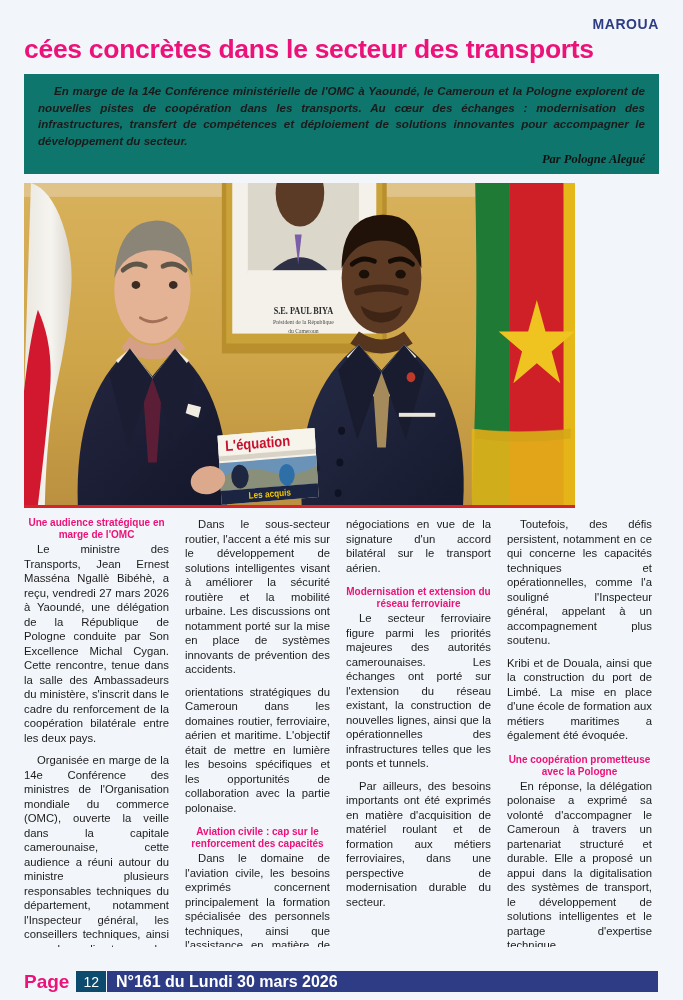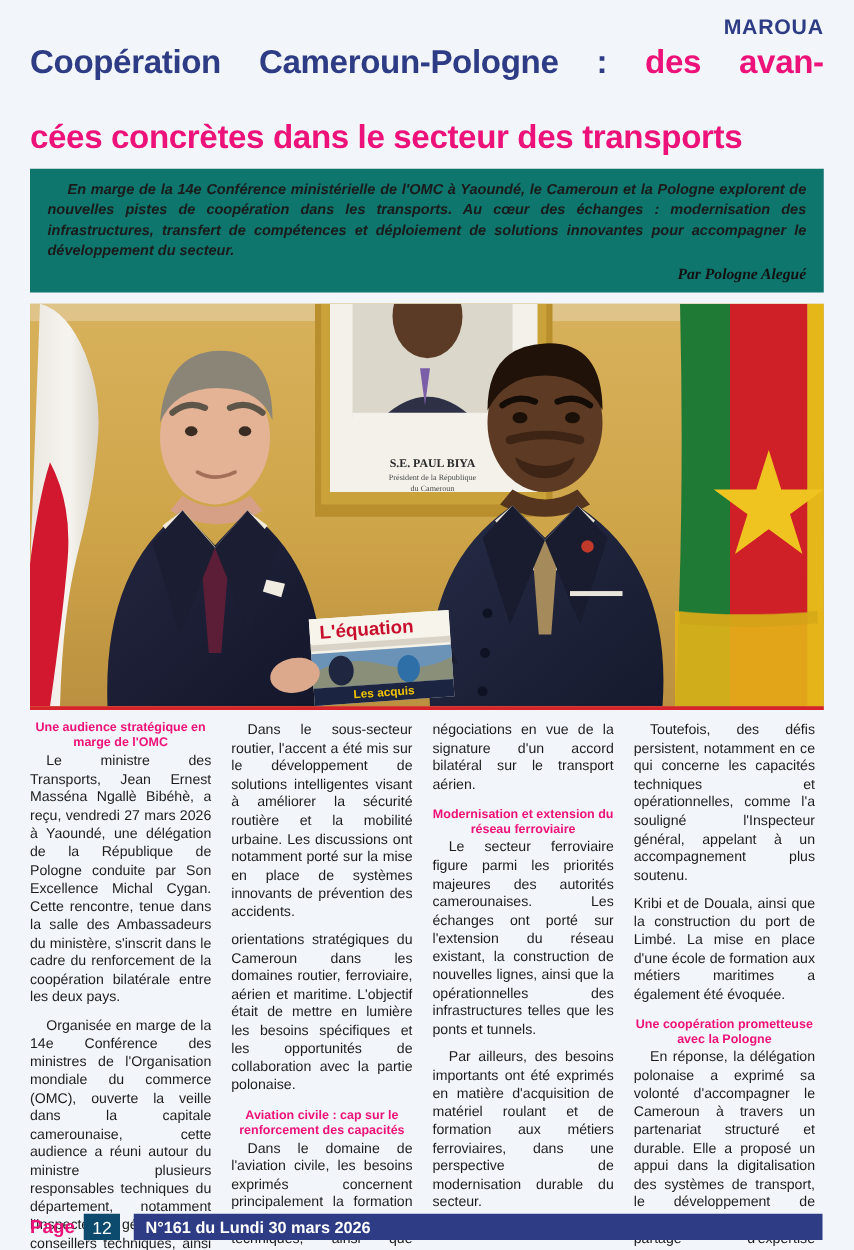--- a/index.html
+++ b/index.html
@@ -22,21 +22,21 @@
 
   
   .kicker-row {
     height: 34px;
     display: flex;
     align-items: flex-end;
     justify-content: flex-end;
     padding-bottom: 2px;
   }
   .kicker {
-    font-size: 17px;
+    font-size: 14px;
     font-weight: bold;
     letter-spacing: 0.6px;
     color: #2d3c85;
   }
 
   
   .headline {
     font-size: 26.5px;
     font-weight: bold;
     line-height: 1.14;
@@ -80,21 +80,21 @@
     font-weight: bold;
     font-size: 12.5px;
     color: #111;
     text-align: right;
     margin-top: 3px;
   }
 
   
   .photo {
     margin-top: 9px;
-    width: 635px;
+    width: 551px;
     height: 325px;
     position: relative;
     overflow: hidden;
     background: #c8a23c;
     border-bottom: 3px solid #d6232c;
   }
   .photo svg { display: block; width: 100%; height: 100%; }
 
   
   .columns {
@@ -131,58 +131,57 @@
     position: absolute;
     left: 24px;
     bottom: 8px;
     display: flex;
     align-items: stretch;
     height: 21px;
     width: 634px;
   }
   .footer-page-label {
     color: #ec1279;
-    font-size: 15px;
+    font-size: 19px;
     font-weight: bold;
     padding-right: 7px;
     display: flex;
     align-items: center;
   }
   .footer-page-num {
     background: #0c4a6e;
     color: #ffffff;
     font-size: 14px;
     font-weight: normal;
     padding: 0 7px;
     display: flex;
     align-items: center;
   }
   .footer-bar {
     background: #2d3c85;
     color: #ffffff;
-    font-size: 13px;
+    font-size: 16px;
     font-weight: bold;
     flex: 1;
     display: flex;
     align-items: center;
     padding-left: 9px;
-    margin-left: 11px;
+    margin-left: 1px;
   }
 </style>
 </head>
 <body>
 
 <div class="page">
 
   <div class="kicker-row">
     <span class="kicker">MAROUA</span>
   </div>
 
   <h1 class="headline">
-    <span class="line1"><span class="h-navy">Coopération Cameroun-Pologne :</span> <span class="h-pink">des avan-</span></span>
     <span class="line2 h-pink">cées concrètes dans le secteur des transports</span>
   </h1>
 
   <div class="chapeau">
     <div class="chapeau-text">En marge de la 14e Conférence ministérielle de l'OMC à Yaoundé, le Cameroun et la Pologne explorent de nouvelles pistes de coopération dans les transports. Au cœur des échanges : modernisation des infrastructures, transfert de compétences et déploiement de solutions innovantes pour accompagner le développement du secteur.</div>
     <div class="byline">Par Pologne Alegué</div>
   </div>
 
   <div class="photo">
     <svg viewBox="0 0 635 325" preserveAspectRatio="none">

